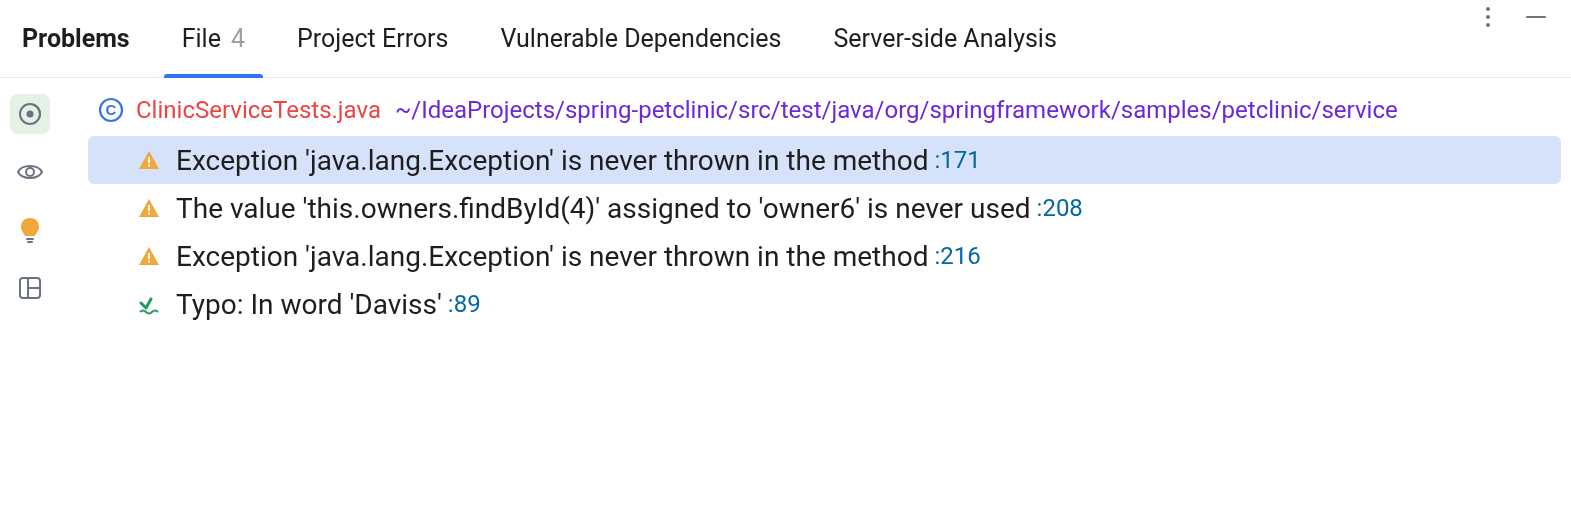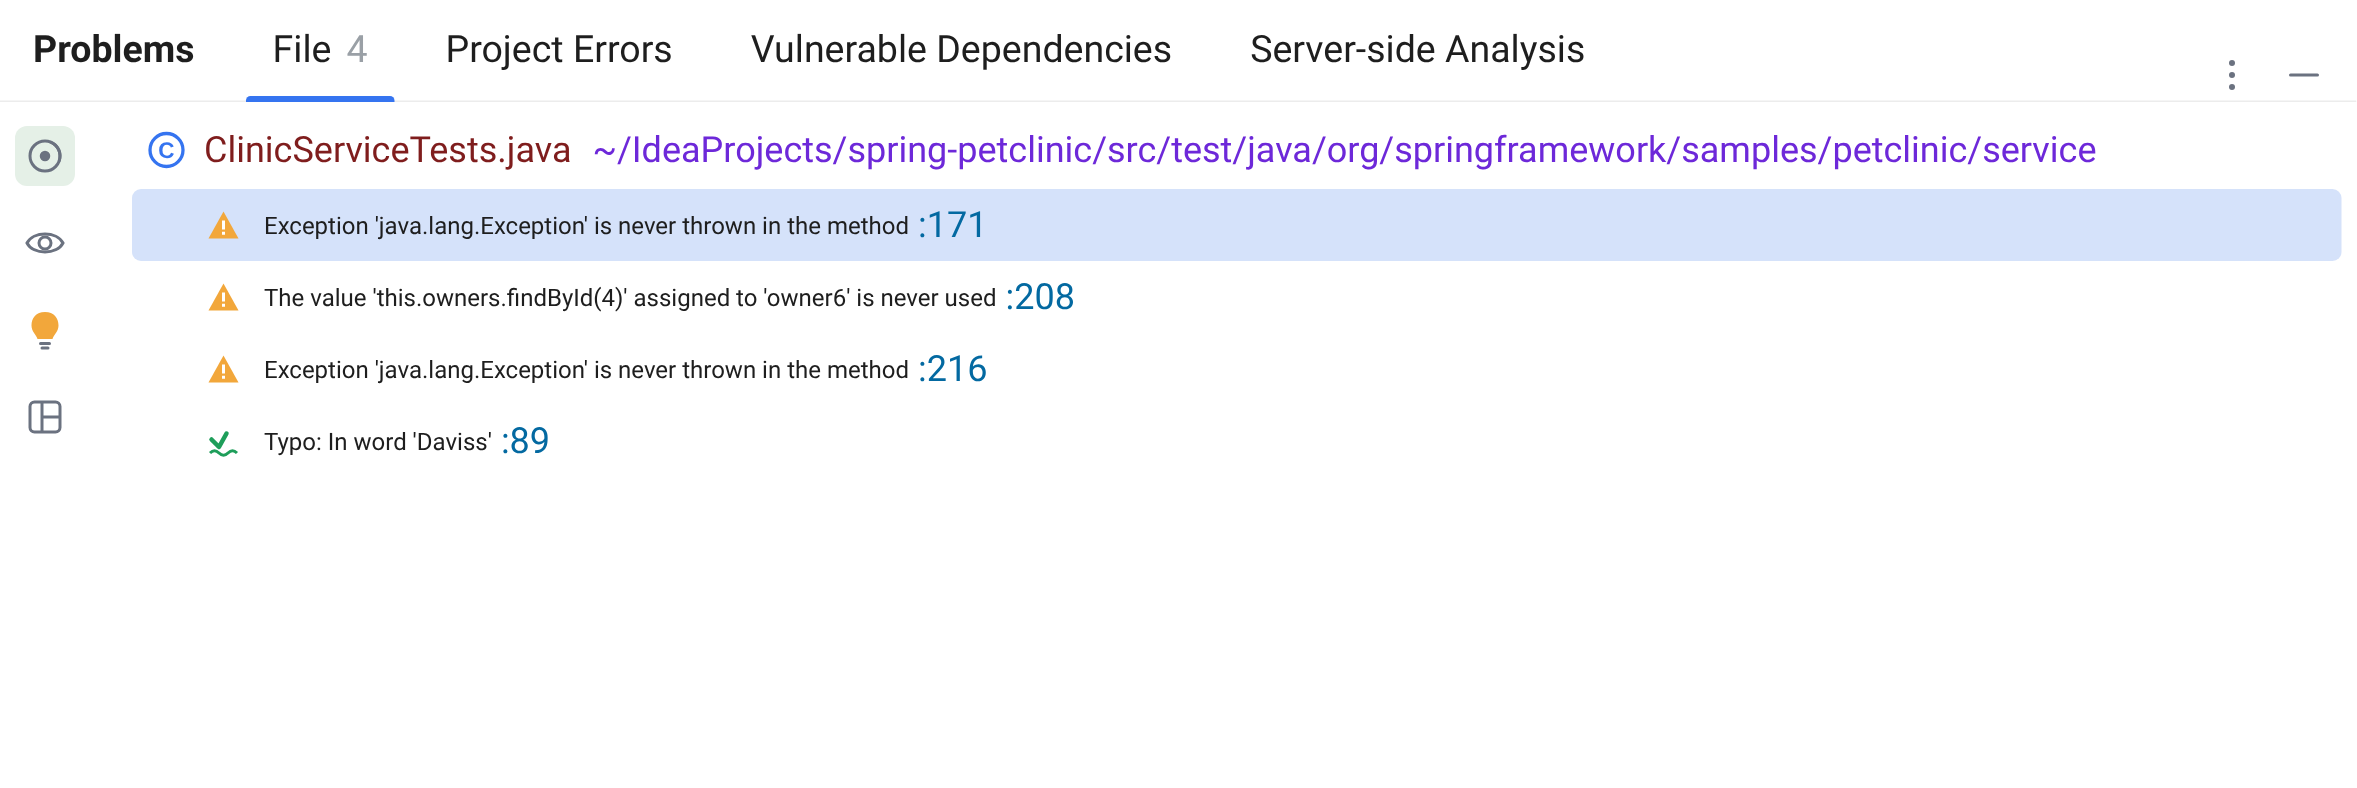--- a/index.html
+++ b/index.html
@@ -7,22 +7,22 @@
     margin: 0; padding: 0;
     width: 1571px; height: 525px;
     font-family: -apple-system, BlinkMacSystemFont, "Segoe UI", Roboto, Helvetica, Arial, sans-serif;
     background: #ffffff;
     color: #1e1e1e;
     font-size: 23px;
     overflow: hidden;
   }
   .root { display: flex; flex-direction: column; height: 100%; }
   .tabbar {
-    display: flex; align-items: flex-end;
-    height: 68px;
+    display: flex; align-items: flex-start;
+    height: 78px;
     padding: 0 18px 0 18px;
     border-bottom: 1px solid #ececec;
   }
   .tabs { display: flex; align-items: stretch; height: 100%; gap: 0; }
   .tab {
     display: flex; align-items: center;
     padding: 0 26px;
     cursor: pointer;
     font-size: 25px;
     color: #1e1e1e;
@@ -69,39 +69,39 @@
   }
   .side-item.selected { background: #e5f0e7; }
   .content { flex: 1; padding-top: 10px; min-width: 0; }
   .file-header {
     display: flex; align-items: center;
     height: 44px;
     padding: 0 0 0 38px;
     white-space: nowrap;
   }
   .file-header .file-icon { margin-right: 12px; flex-shrink: 0;}
-  .file-header .filename { font-size: 24px; color: #7f1d1d; margin-right: 14px;}
+  .file-header .filename { font-size: 24px; color: #ef4444; margin-right: 14px;}
   .file-header .filepath { font-size: 24px; color: #6d28d9; overflow: hidden; text-overflow: clip;}
   .issues { margin-top: 4px; }
   .issue {
     display: flex; align-items: center;
     height: 48px;
     padding: 0 0 0 76px;
     cursor: pointer;
     white-space: nowrap;
   }
   .issue.selected {
     background: #d5e2fa;
     border-radius: 6px;
     margin-left: 28px;
     margin-right: 10px;
     padding-left: 48px;
   }
   .issue .sev-icon { width: 26px; display: flex; align-items: center; justify-content: center; margin-right: 14px; flex-shrink:0;}
-  .issue .msg { font-size: 16px; color: #1e1e1e; }
+  .issue .msg { font-size: 28px; color: #1e1e1e; }
   .issue .loc { font-size: 24px; color: #0369a1; margin-left: 6px;}
   svg { display: block; }
 </style>
 </head>
 <body>
 
 <div class="root">
   <div class="tabbar">
     <div class="tabs">
       <div class="tab title">

